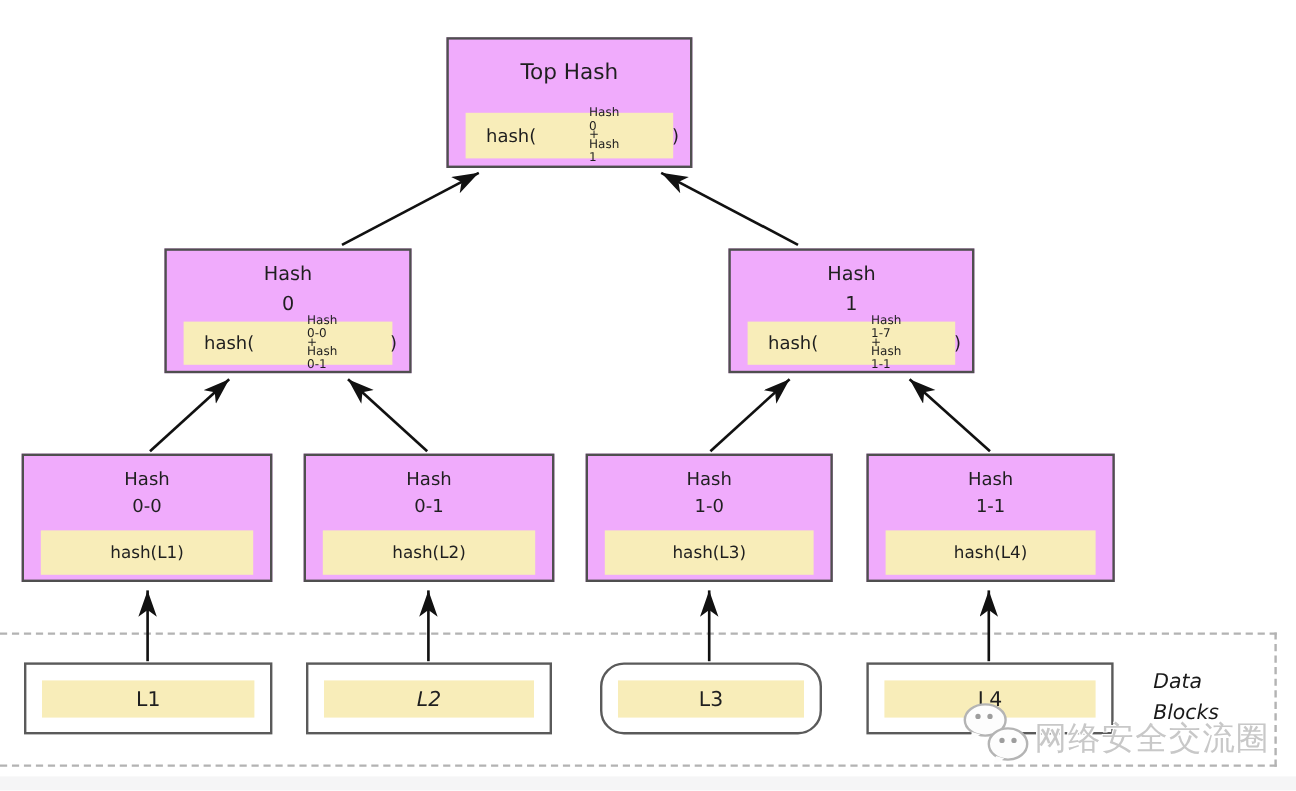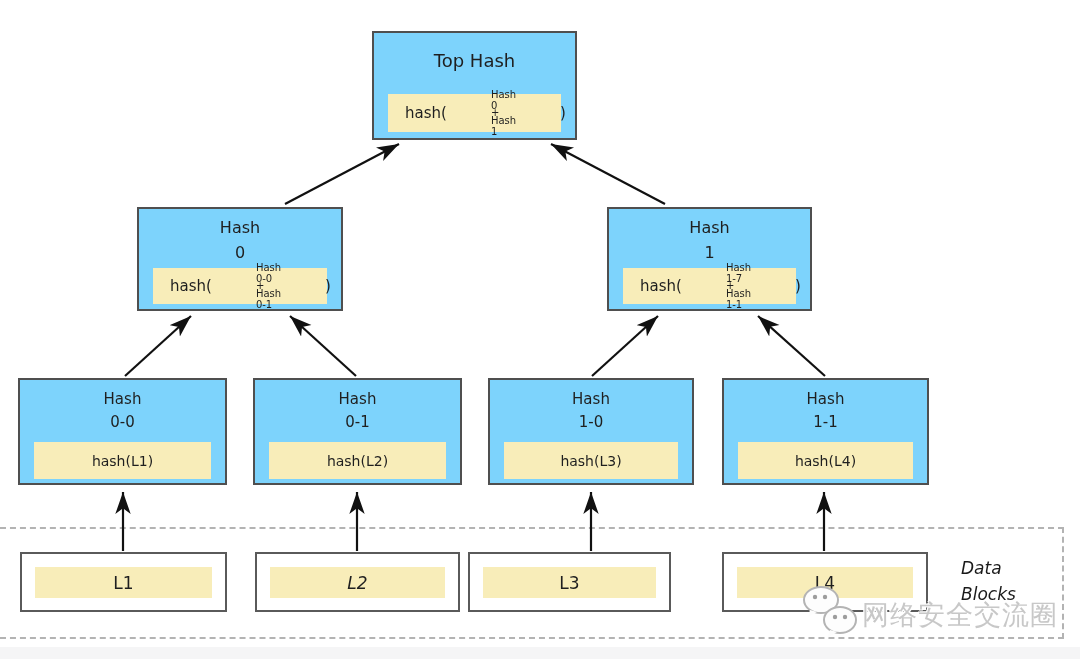--- a/index.html
+++ b/index.html
@@ -2,21 +2,21 @@
 <html><head>
 <meta charset="utf-8">
 <style>
   html,body{margin:0;padding:0;background:#ffffff;}
   .canvas{
     position:relative;width:1080px;height:659px;background:#ffffff;
     font-family:"DejaVu Sans","Liberation Sans",sans-serif;color:#1a1a1a;
     overflow:hidden;
   }
   .node{
-    position:absolute;background:#7dd3fc;border:2px solid #4f4f4f;
+    position:absolute;background:#f0abfc;border:2px solid #4f4f4f;
     box-sizing:border-box;
   }
   .node-title{
     text-align:center;color:#1f1f1f;
   }
   .node-title span{display:block;}
   .title-top{padding-top:17px;font-size:18px;}
   .title-mid{padding-top:7px;font-size:16px;line-height:1.55;}
   .title-leaf{padding-top:8px;font-size:15px;line-height:1.55;}
   .hash-box{
@@ -178,21 +178,21 @@
       <span class="leaf-hash">hash(L4)</span>
     </div>
   </div>
 
   <div class="data-block" style="left:20px;width:207px;">
     <div class="data-inner">L1</div>
   </div>
   <div class="data-block" style="left:255px;width:205px;font-style:italic;">
     <div class="data-inner">L2</div>
   </div>
-  <div class="data-block" style="left:468px;width:203px;">
+  <div class="data-block" style="left:500px;width:185px;border-radius:20px;">
     <div class="data-inner">L3</div>
   </div>
   <div class="data-block" style="left:722px;width:206px;">
     <div class="data-inner">L4</div>
   </div>
 
   <div class="region-label">
     <span>Data</span>
     <span>Blocks</span>
   </div>

